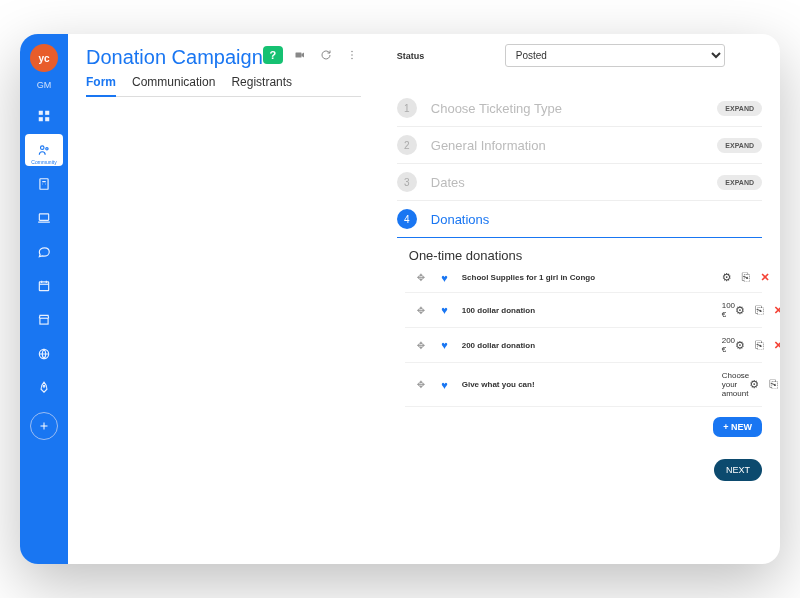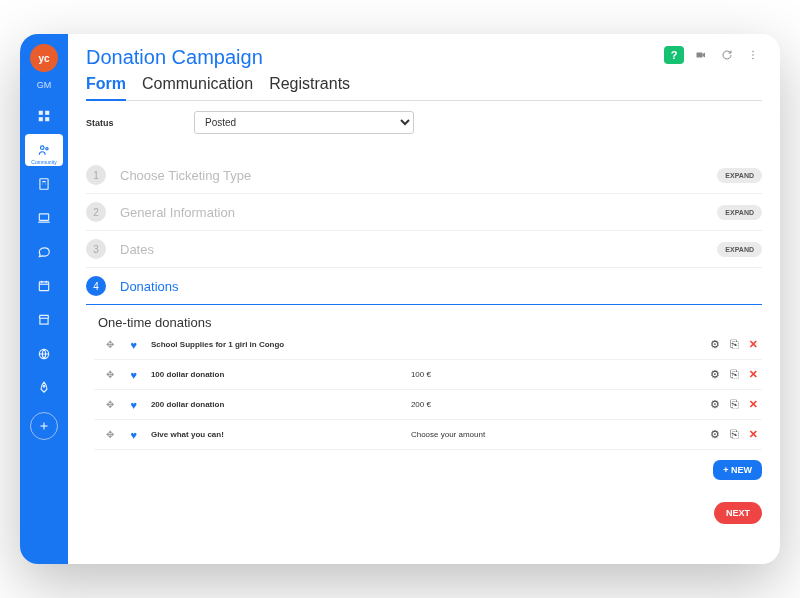--- a/index.html
+++ b/index.html
@@ -7,28 +7,28 @@
 .frame { width: 760px; height: 530px; background: #fff; border-radius: 18px; box-shadow: 0 20px 60px rgba(0,0,0,0.25); overflow: hidden; display: flex; }
 .sidebar { width: 48px; background: #1976f2; display: flex; flex-direction: column; align-items: center; padding-top: 10px; }
 .logo { width: 28px; height: 28px; background: #e85d2b; border-radius: 50%; display: flex; align-items: center; justify-content: center; color: #fff; font-size: 10px; font-weight: bold; margin-bottom: 8px; }
 .user-badge { color: #cfe0fb; font-size: 9px; margin-bottom: 10px; }
 .nav-item { width: 38px; height: 32px; display: flex; align-items: center; justify-content: center; color: #e8f0fe; font-size: 14px; cursor: pointer; border-radius: 4px; margin-bottom: 2px; position: relative; }
 .nav-item.active { background: #fff; color: #1976f2; border-top-left-radius: 4px; border-bottom-left-radius: 4px; }
 .nav-item.active .nav-label { color: #1976f2; }
 .nav-label { font-size: 5px; position: absolute; bottom: 1px; left: 0; right: 0; text-align: center; color: #cfe0fb; }
 .nav-add { margin-top: 6px; width: 28px; height: 28px; border: 1.5px solid #9bbdf2; border-radius: 50%; display: flex; align-items: center; justify-content: center; color: #fff; cursor: pointer; }
 
-.main { flex: 1; display: flex; flex-direction: column; overflow: hidden; }
+.main { flex: 1; display: flex; overflow: hidden; }
 .header { padding: 12px 18px 0 18px; }
 .title-row { display: flex; justify-content: space-between; align-items: flex-start; }
 .title { color: #1976f2; font-size: 20px; font-weight: 400; }
 .header-actions { display: flex; gap: 8px; align-items: center; }
 .help-btn { background: #16c172; color: #fff; width: 20px; height: 18px; border-radius: 4px; display: flex; align-items: center; justify-content: center; font-size: 11px; font-weight: bold; cursor: pointer; }
 .icon-btn { width: 18px; height: 18px; display: flex; align-items: center; justify-content: center; color: #888; cursor: pointer; font-size: 11px; }
-.tabs { display: flex; gap: 16px; margin-top: 6px; font-size: 16px; }
+.tabs { display: flex; gap: 16px; margin-top: 6px; font-size: 12px; }
 .tab { color: #333; padding-bottom: 6px; cursor: pointer; }
 .tab.active { color: #1976f2; font-weight: 600; border-bottom: 2px solid #1976f2; }
 .hr { border: none; border-top: 1px solid #ddd; margin-top: -1px; }
 
 .content { padding: 10px 18px; overflow-y: auto; flex: 1; }
 .status-row { display: flex; align-items: center; gap: 18px; margin-bottom: 23px; }
 .status-label { font-size: 9px; font-weight: 700; color: #333; width: 90px; }
 .select-wrap { flex: 0 0 220px; }
 select { width: 100%; font-size: 10px; padding: 4px 6px; border: 1px solid #ccc; border-radius: 3px; background: #fff; appearance: auto; color: #333; }
 .row-actions { margin-left: auto; display: flex; gap: 6px; }
@@ -52,21 +52,21 @@
 .donation-amount { flex: 1; font-size: 8px; }
 .row-icons { margin-left: auto; display: flex; gap: 10px; align-items: center; }
 .row-icons span { cursor: pointer; font-size: 11px; }
 .gear { color: #444; }
 .copy { color: #444; }
 .del { color: #f44336; font-weight: bold; }
 
 .new-btn-row { display: flex; justify-content: flex-end; margin-top: 10px; }
 .new-btn { background: #1976f2; color: #fff; font-size: 9px; font-weight: 700; padding: 5px 10px; border-radius: 7px; cursor: pointer; }
 .next-row { display: flex; justify-content: flex-end; margin-top: 22px; }
-.next-btn { background: #ef4444; color: #fff; font-size: 9px; font-weight: 700; padding: 6px 12px; border-radius: 12px; cursor: pointer; }
+.next-btn { background: #0c4a6e; color: #fff; font-size: 9px; font-weight: 400; padding: 6px 12px; border-radius: 12px; cursor: pointer; }
 </style>
 </head>
 <body>
 
 <div class="frame">
   <div class="sidebar">
     <div class="logo">yc</div>
     <div class="user-badge">GM</div>
     <div class="nav-item">
         <svg width="14" height="14" viewBox="0 0 24 24" fill="currentColor">

